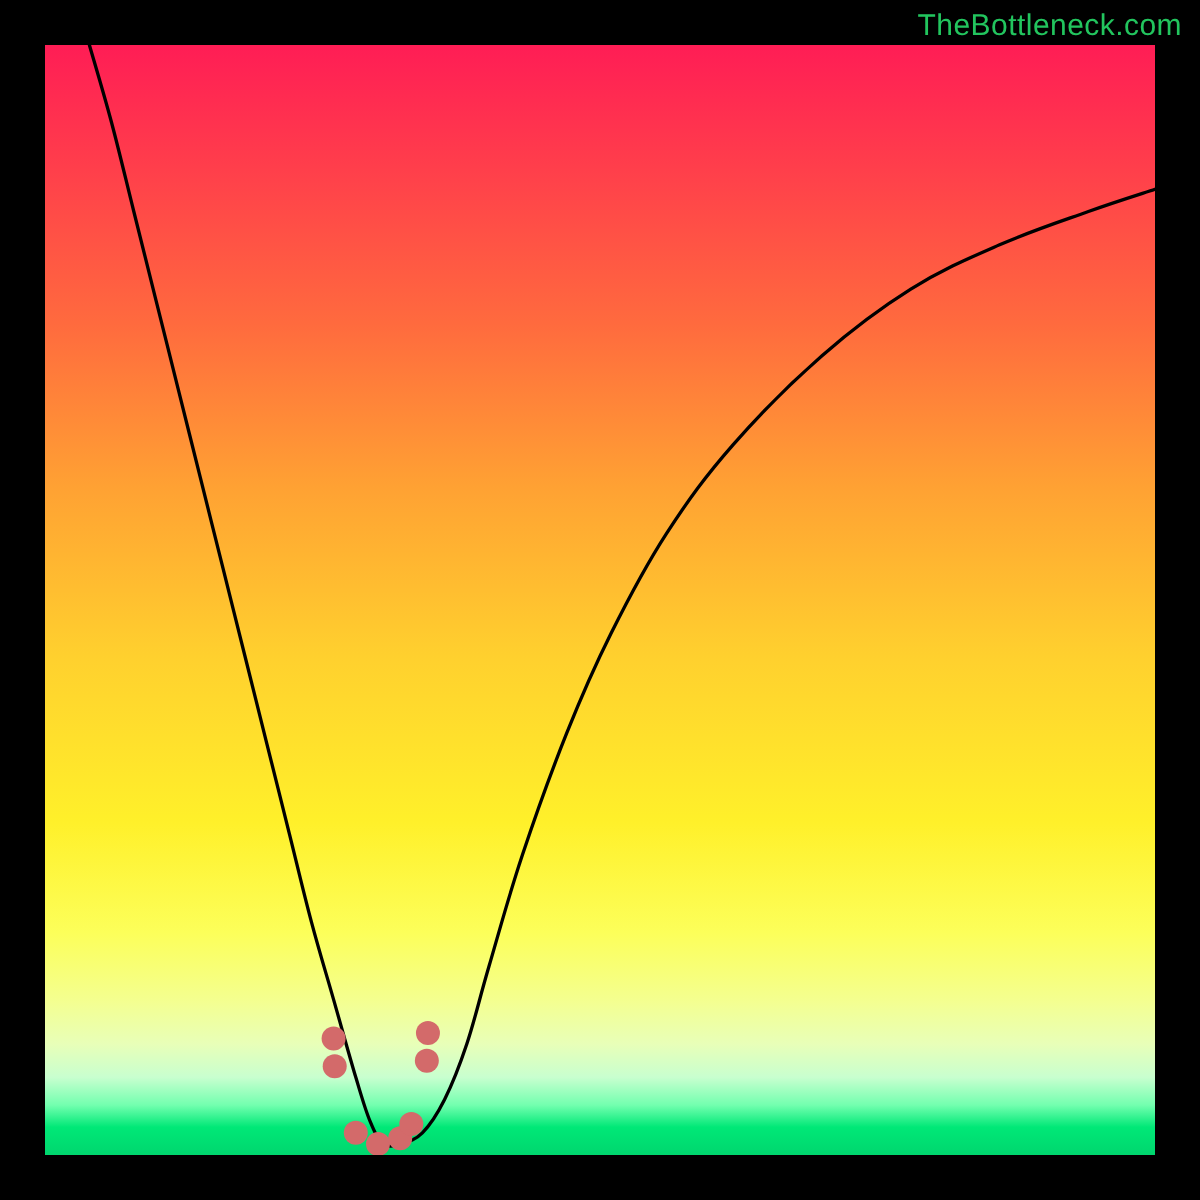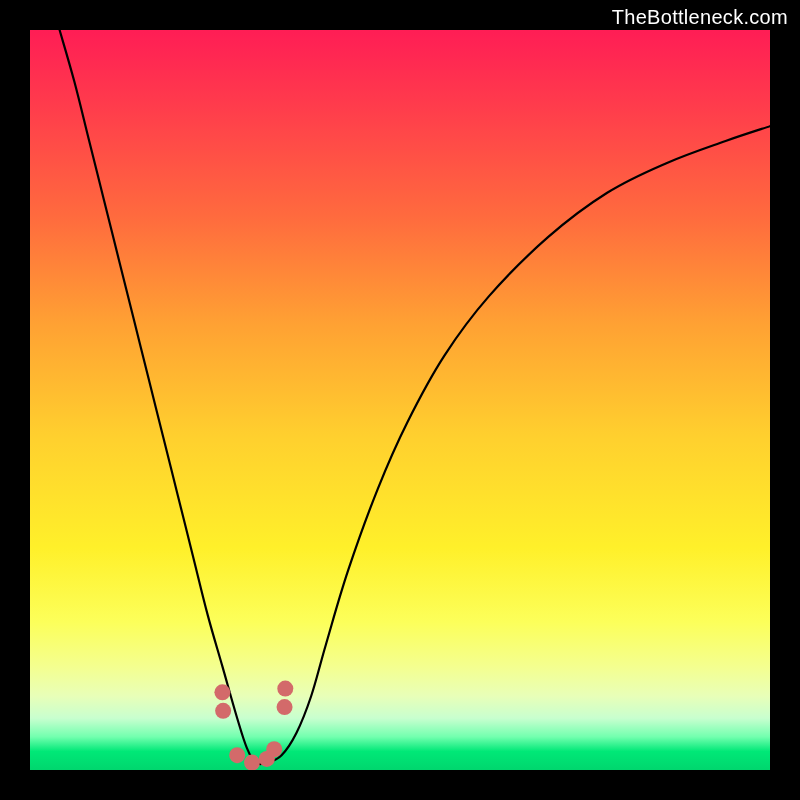--- a/index.html
+++ b/index.html
@@ -41,21 +41,21 @@
       #c8ffcf 93%,
       #73ffaf 95.5%,
       #00e877 97.5%,
       #00d66e 100%
     );
   }
   .watermark {
     position: absolute;
     top: 6px;
     right: 12px;
-    color: #ffffff;
+    color: #22c55e;
     font-size: 20px;
     letter-spacing: 0.3px;
     font-weight: 500;
   }
 </style>
 </head>
 <body>
 
 <div class="frame">
   <div class="watermark">TheBottleneck.com</div>

